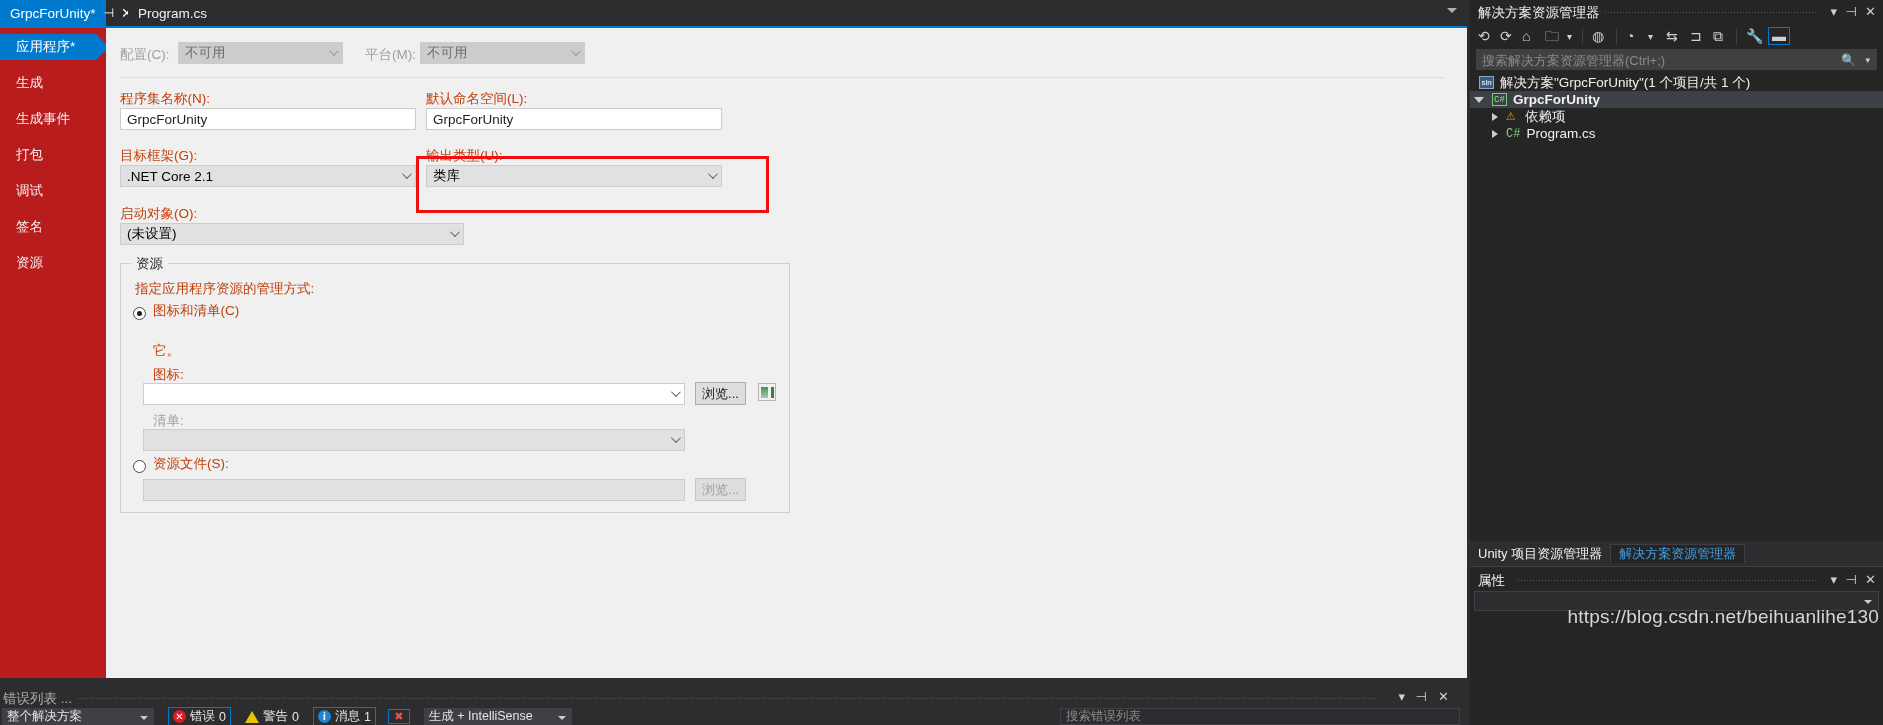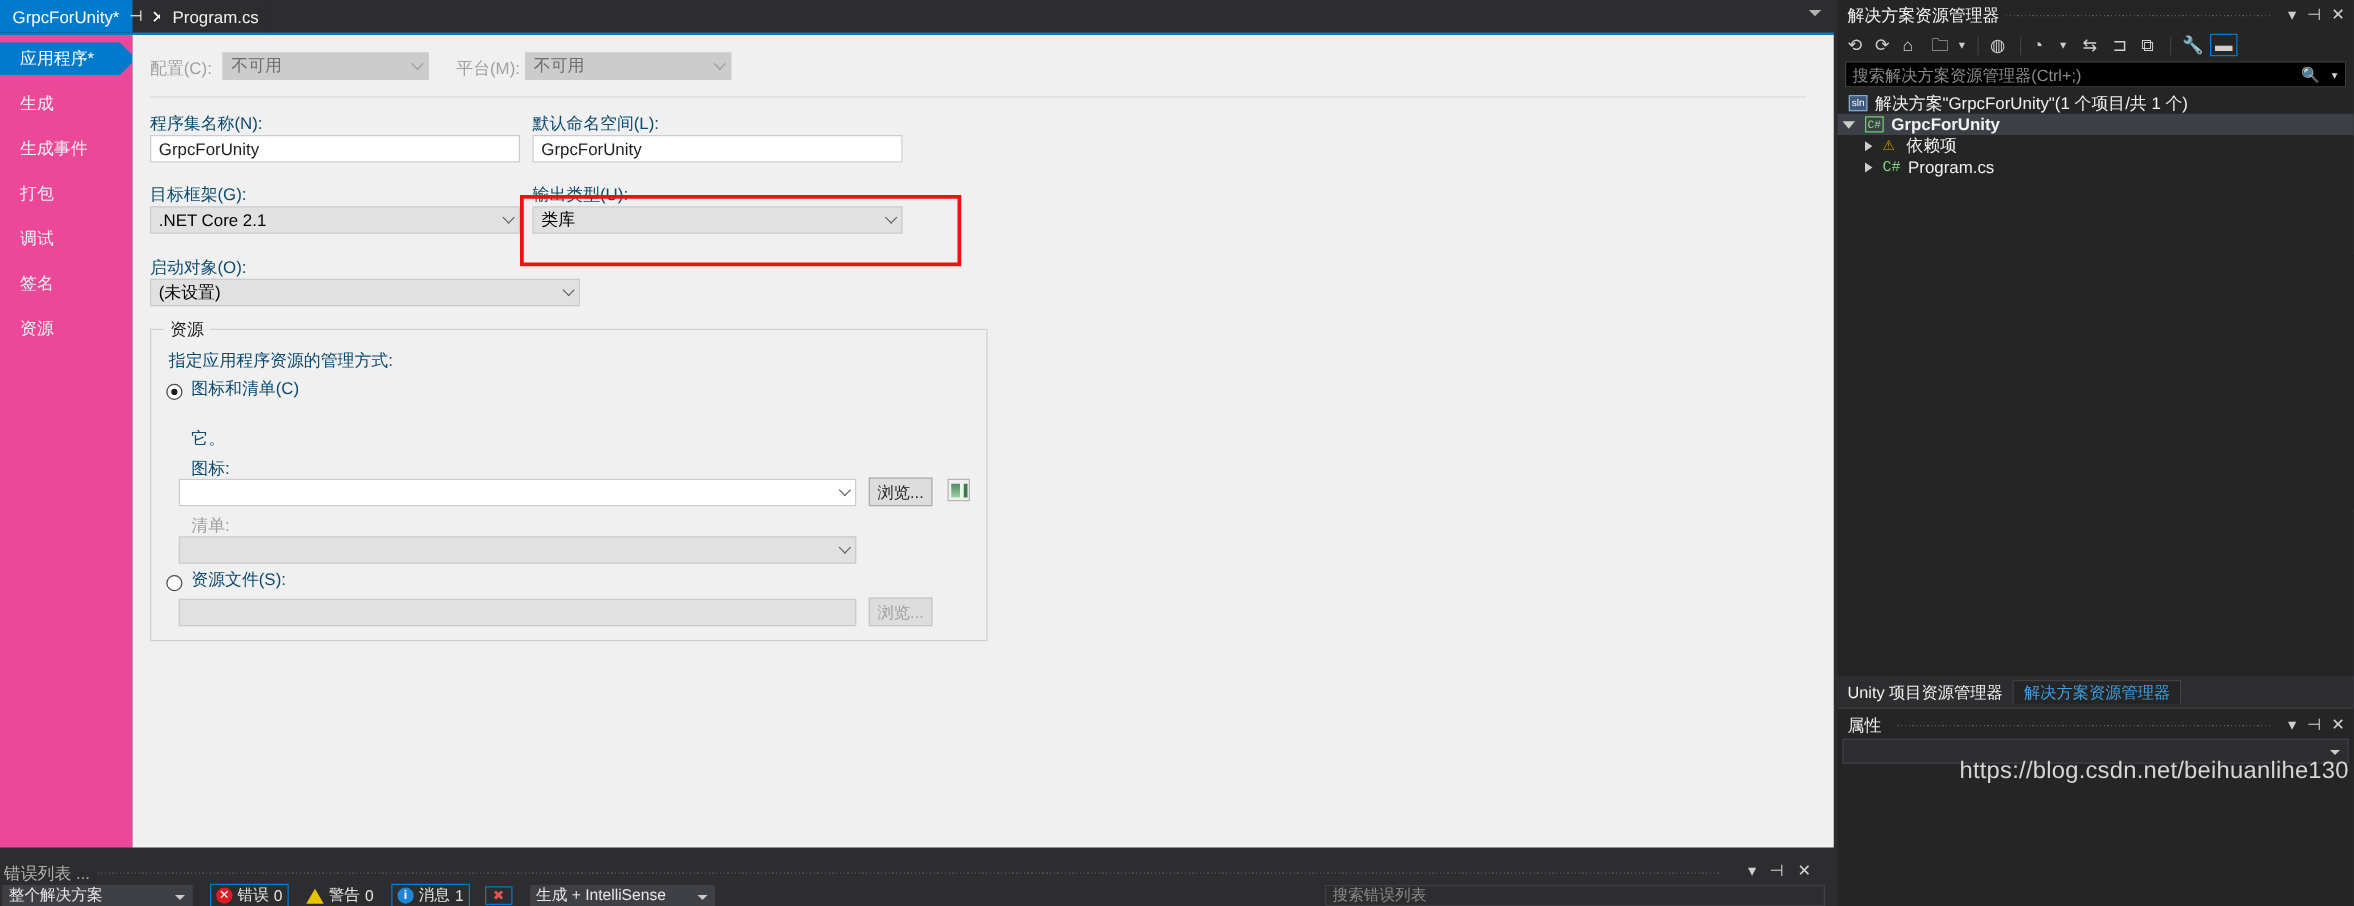--- a/index.html
+++ b/index.html
@@ -22,30 +22,30 @@
   .tab-title { white-space: nowrap; }
   .tab-pin { margin-left: 8px; font-size: 12px; color: #ffffff; line-height: 1; }
   .tab-close { margin-left: 7px; font-size: 14px; color: #ffffff; line-height: 1; }
   .tabstrip-caret { position: absolute; right: 10px; top: 8px; width: 0; height: 0;
     border-left: 5px solid transparent; border-right: 5px solid transparent; border-top: 5px solid #b0b0b0; }
   .tab-underline { position: absolute; left: 0; top: 26px; width: 1467px; height: 2px; background: #007acc; }
 
   
   .designer { position: absolute; left: 0; top: 28px; width: 1467px; height: 650px; background: #2d2d30; }
 
-  .vtabs { position: absolute; left: 0; top: 0; width: 106px; height: 650px; background: #ec4899; }
+  .vtabs { position: absolute; left: 0; top: 0; width: 106px; height: 650px; background: #b91c1c; }
   .vtab { position: relative; height: 26px; display: flex; align-items: center; padding-left: 16px;
           color: #f1f1f1; font-size: 13.5px; margin-bottom: 10px; }
   .vtab.selected { background: #007acc; color: #ffffff; width: 96px; }
   .vtab.selected::after { content: ""; position: absolute; right: -13px; top: 0;
      border-top: 13px solid transparent; border-bottom: 13px solid transparent; border-left: 13px solid #007acc; }
 
   .pane { position: absolute; left: 106px; top: 0; width: 1361px; height: 650px; background: #f0f0f0; color: #1e1e1e; }
 
-  .label { font-size: 13.5px; color: #0c4a6e; }
+  .label { font-size: 13.5px; color: #c2410c; }
   .label.dim { color: #a0a0a0; }
 
   .row-cfg { position: absolute; left: 14px; top: 12px; width: 1320px; height: 30px; }
   .cfg-label { position: absolute; top: 6px; }
   .combo {
     position: absolute; background: #ffffff; border: 1px solid #cccccc; height: 22px;
     display: flex; align-items: center; padding: 0 22px 0 6px; font-size: 13.5px; color: #000000;
   }
   .combo .chev { position: absolute; right: 6px; top: 6px; width: 7px; height: 7px;
     border-right: 1.4px solid #606060; border-bottom: 1.4px solid #606060; transform: rotate(45deg) translateY(-2px); }
@@ -105,21 +105,21 @@
 
   
   .sol { position: absolute; left: 1470px; top: 0; width: 413px; height: 541px; background: #252526; }
   .sol-head { position: relative; height: 24px; }
   .sol-title { position: absolute; left: 8px; top: 4px; color: #f1f1f1; font-size: 13.5px; }
   .sol-dots { position: absolute; left: 135px; top: 12px; right: 66px; height: 1px;
      background-image: repeating-linear-gradient(to right,#5a5a5a 0 1px,transparent 1px 3px); }
   .sol-toolbar { position: relative; height: 25px; }
   .tb-ico { position: absolute; top: 4px; color: #cfcfcf; font-size: 14px; line-height: 17px; display: flex; align-items: center; justify-content: center; }
   .tb-sep { position: absolute; top: 5px; width: 1px; height: 15px; background: #3f3f46; }
-  .sol-search { position: relative; margin: 0 6px; height: 21px; background: #000000; border: 1px solid #3f3f46; }
+  .sol-search { position: relative; margin: 0 6px; height: 21px; background: #404040; border: 1px solid #3f3f46; }
   .sol-search-text { position: absolute; left: 5px; top: 2px; color: #8a8a8a; font-size: 13px; }
   .tree { position: relative; margin-top: 4px; }
   .tree-row { position: relative; height: 17px; display: flex; align-items: center; font-size: 13.5px; color: #f1f1f1; }
   .tree-row.sel { background: #3d4147; }
   .arrow { width: 0; height: 0; border-top: 4px solid transparent; border-bottom: 4px solid transparent; border-left: 6px solid #cccccc; }
   .arrow.open { border-left: 5px solid transparent; border-right: 5px solid transparent; border-top: 6px solid #cccccc; border-bottom: none; }
   .cs-ico { width: 15px; height: 13px; border: 1px solid #6fcf6f; color: #8ee08e; font-size: 9px;
      display: flex; align-items: center; justify-content: center; font-family: "Liberation Mono", monospace; }
   .cs-glyph { color: #7fd67f; font-size: 12px; font-family: "Liberation Mono", monospace; }
   .sln-ico { width: 15px; height: 13px; background: #3d5a80; border: 1px solid #8aa7c4; color: #ffffff; font-size: 8px;

